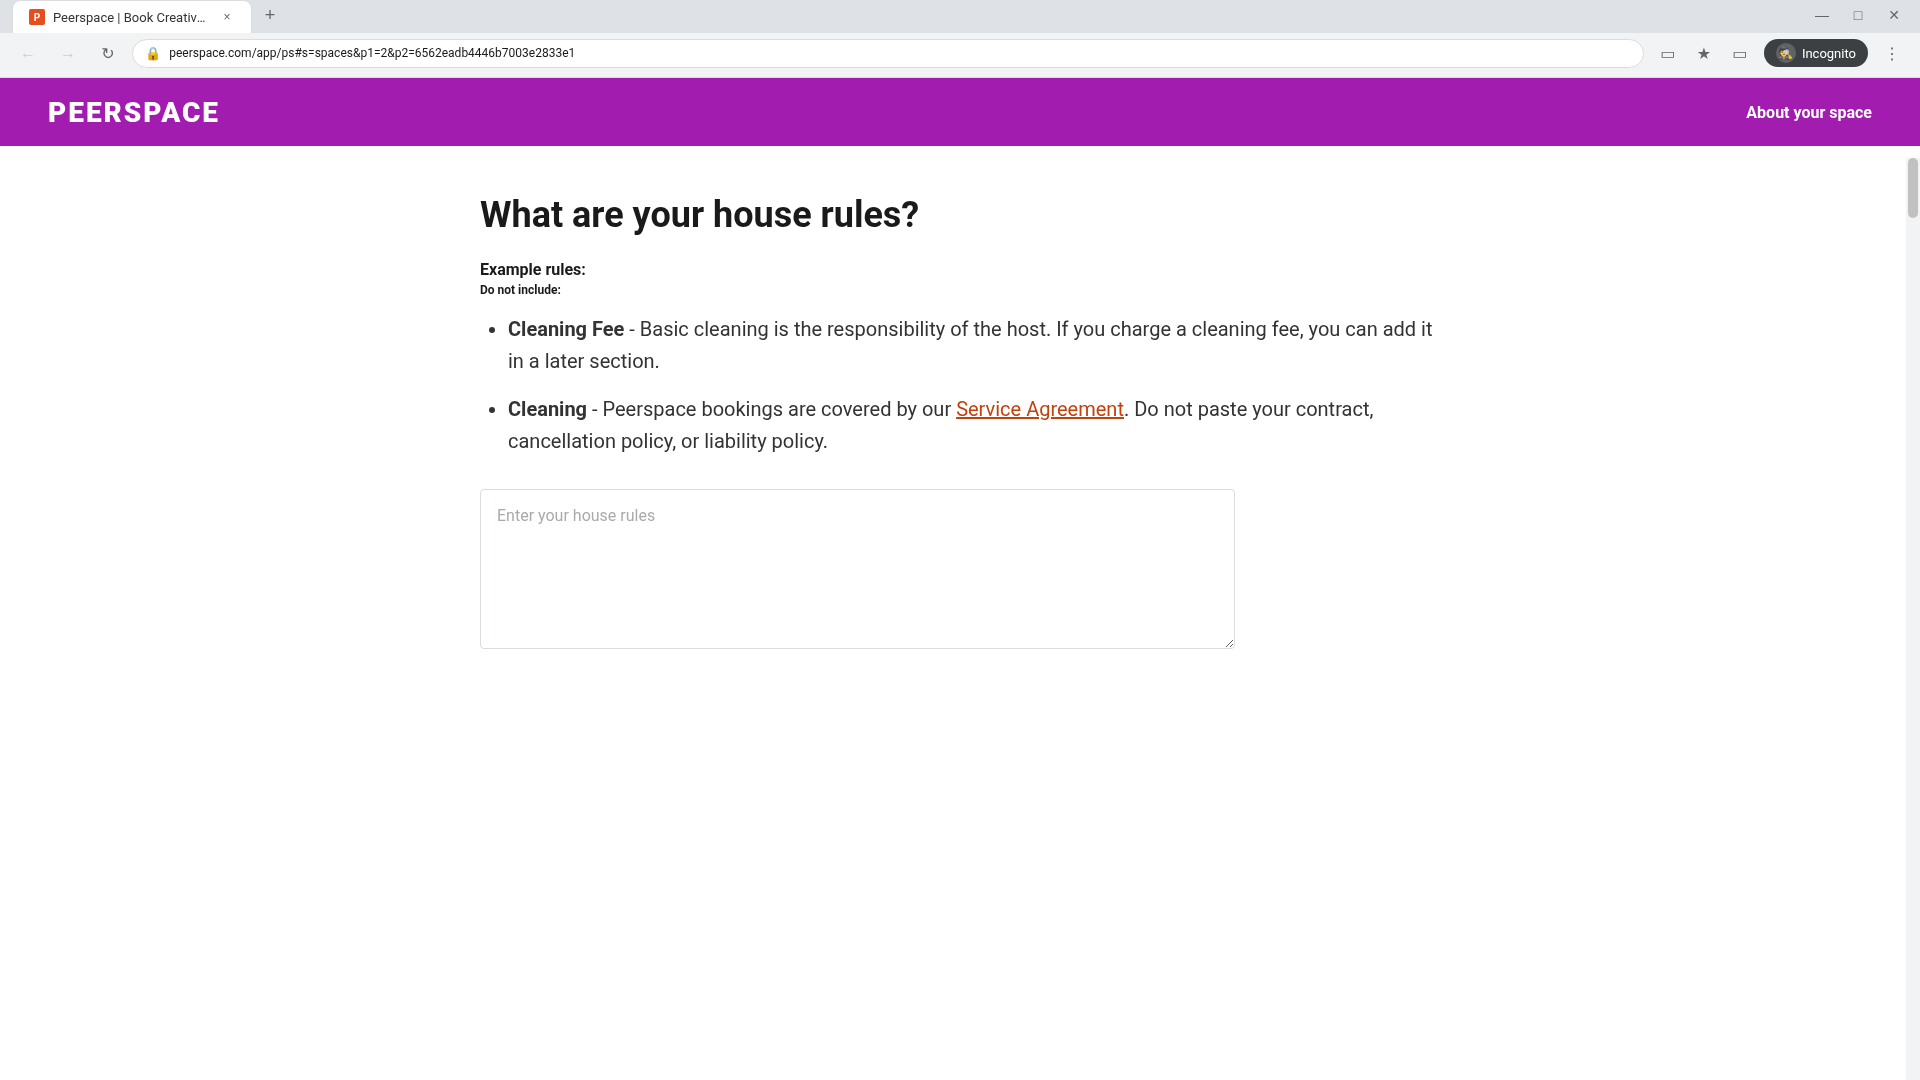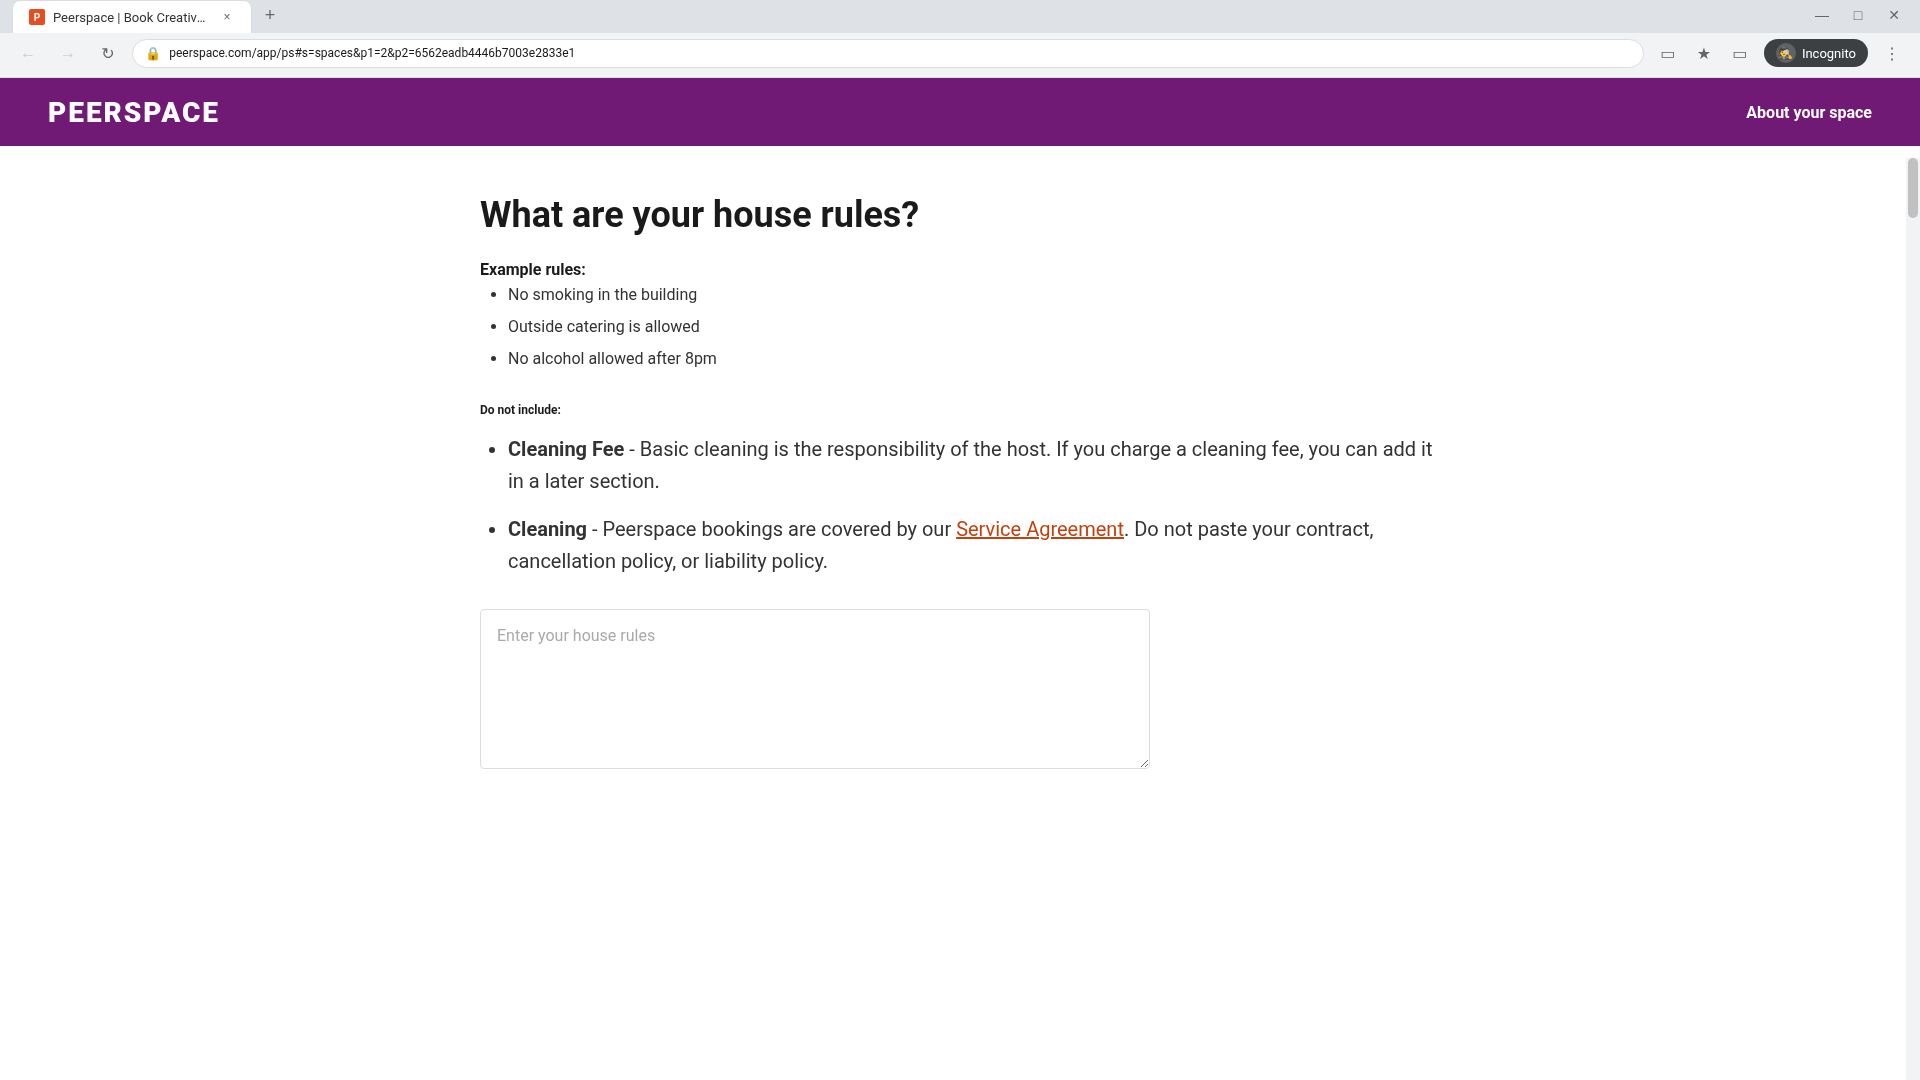--- a/index.html
+++ b/index.html
@@ -212,21 +212,21 @@
       background: #5f6368;
       border-radius: 50%;
       display: flex;
       align-items: center;
       justify-content: center;
       font-size: 12px;
     }
 
     
     .site-header {
-      background: #701a75;
+      background: #a21caf;
       display: flex;
       align-items: center;
       justify-content: space-between;
       padding: 0 48px;
       height: 68px;
     }
 
     .logo {
       color: #fff;
       font-size: 28px;
@@ -307,21 +307,21 @@
       font-weight: 700;
     }
 
     .service-link {
       color: #c2410c;
       text-decoration: underline;
       cursor: pointer;
     }
 
     .house-rules-textarea {
-      width: 670px;
+      width: 755px;
       height: 160px;
       border: 1px solid #dadce0;
       border-radius: 4px;
       padding: 16px;
       font-size: 16px;
       color: #aaa;
       outline: none;
       resize: vertical;
       font-family: inherit;
       display: block;
@@ -400,25 +400,20 @@
 <header class="site-header">
   <div class="logo">PEERSPACE</div>
   <a class="header-nav-link">About your space</a>
 </header>
 
 <main>
   <div class="page-content">
     <h1 class="page-title">What are your house rules?</h1>
 
     <div class="section-label">Example rules:</div>
-    <ul class="bullet-list">
-      <li>No smoking in the building</li>
-      <li>Outside catering is allowed</li>
-      <li>No alcohol allowed after 8pm</li>
-    </ul>
 
     <div class="do-not-include-label">Do not include:</div>
     <ul class="do-not-list">
       <li>
         <strong>Cleaning Fee</strong><span> - Basic cleaning is the responsibility of the host. If you charge a cleaning fee, you can add it in a later section.</span>
       </li>
       <li>
         <strong>Cleaning</strong><span> - Peerspace bookings are covered by our </span><a class="service-link">Service Agreement</a><span>. Do not paste your contract, cancellation policy, or liability policy.</span>
       </li>
     </ul>

